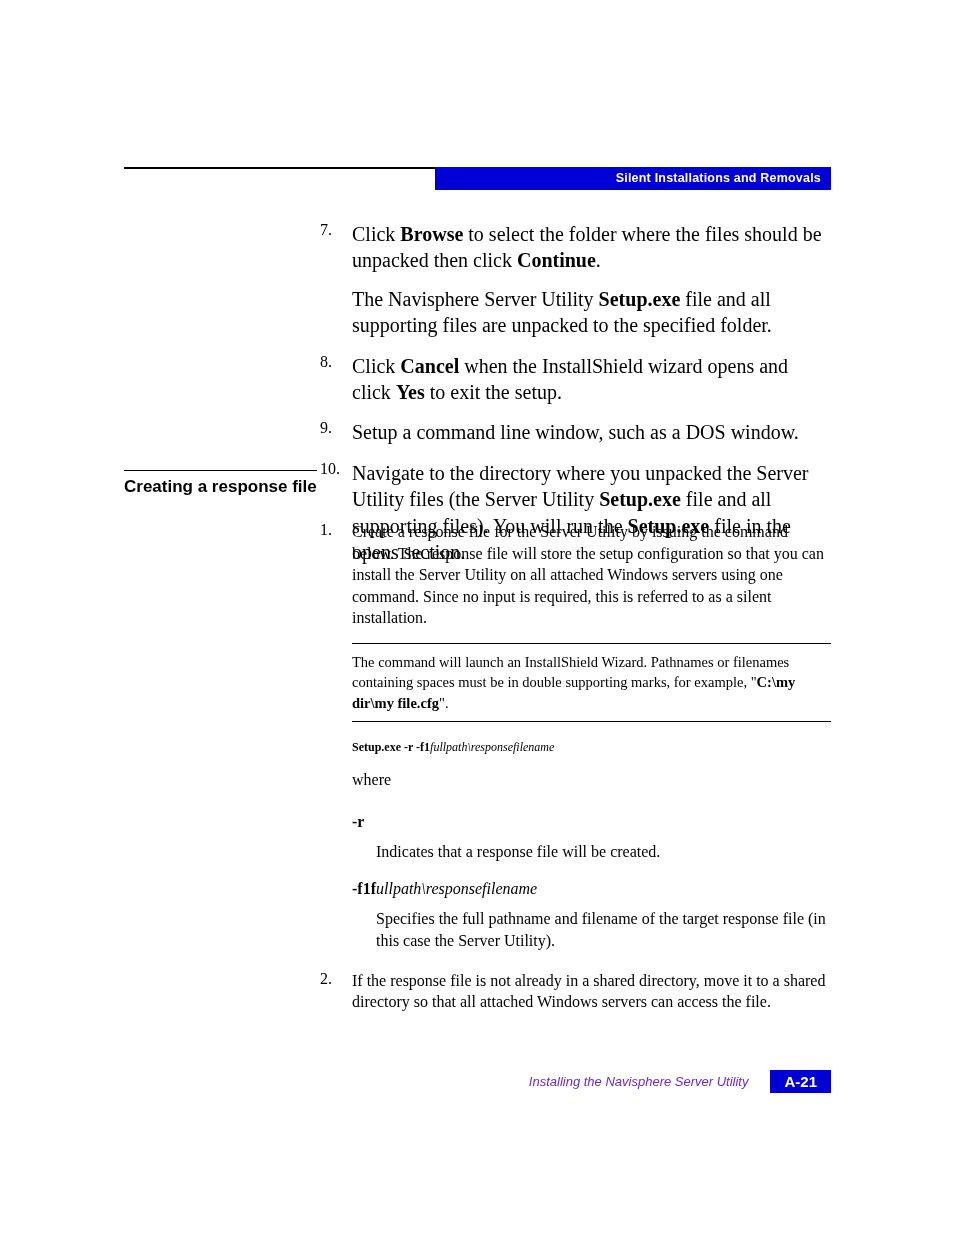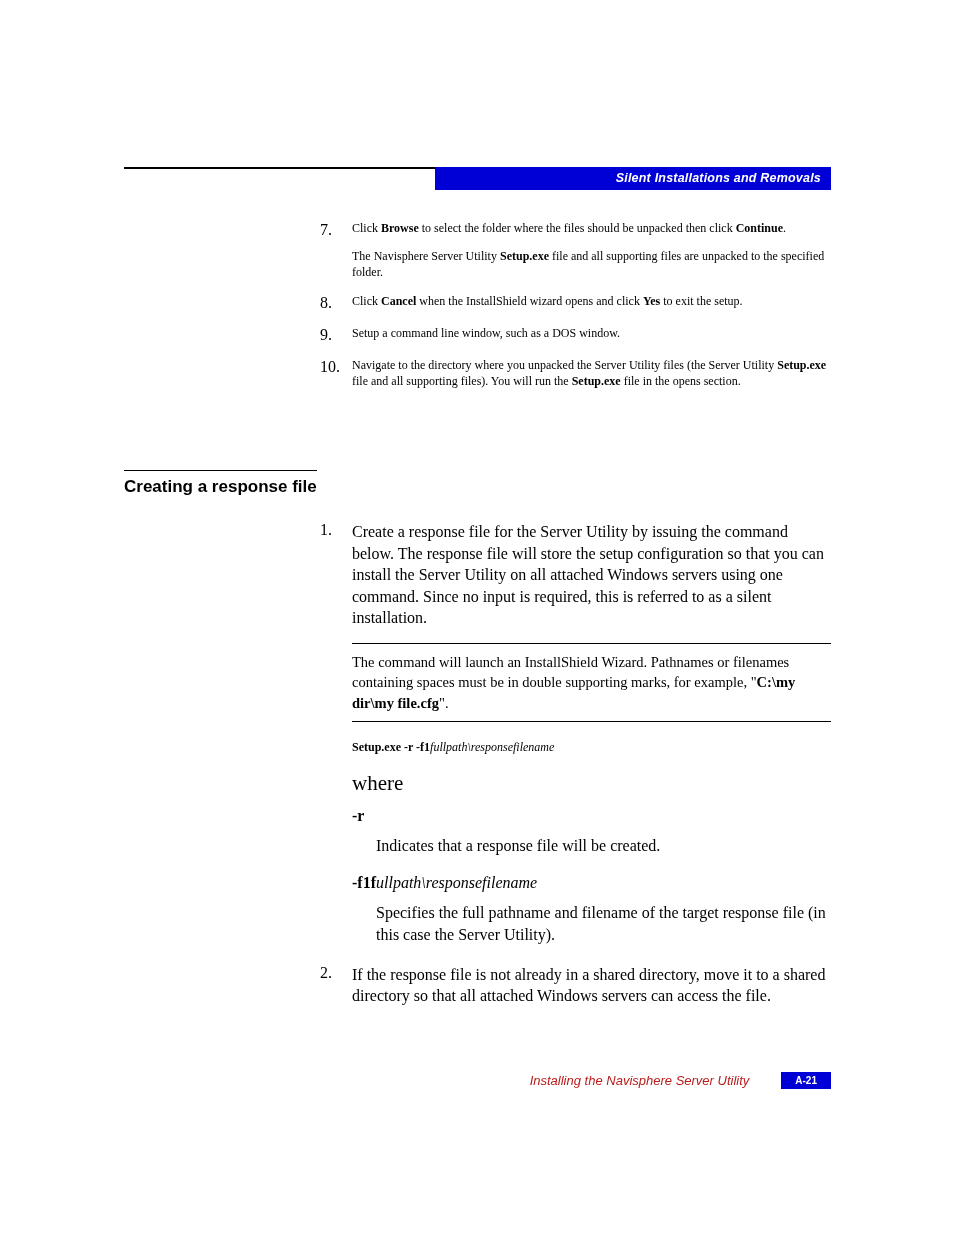--- a/index.html
+++ b/index.html
@@ -2,25 +2,25 @@
 <html><head>
 <meta charset="utf-8">
 <style>
   * { box-sizing: border-box; margin: 0; padding: 0; }
   html, body { width: 954px; height: 1235px; background: #fff; font-family: "Palatino Linotype", "Book Antiqua", Palatino, Georgia, serif; color: #000; }
   .page { position: relative; width: 954px; height: 1235px; }
 
   
   .toprule-left { position: absolute; left: 124px; top: 167px; width: 311px; height: 2px; background: #000; }
   .toprule-right-wrap { position: absolute; left: 435px; top: 167px; width: 396px; height: 23px; background: #0000d6; }
-  .header-label { color: #fff; font-family: "Trebuchet MS", "Segoe UI", Arial, sans-serif; font-weight: 700; font-size: 12.5px; letter-spacing: 0.2px; text-align: right; padding: 4px 10px 0 0; font-style: italic; } 
+  .header-label { color: #fff; font-family: "Trebuchet MS", "Segoe UI", Arial, sans-serif; font-weight: 700; font-size: 12.5px; letter-spacing: 0.2px; text-align: right; padding: 4px 10px 0 0; } 
 
   
   .col { position: absolute; left: 320px; top: 221px; width: 511px; }
-  .col p { font-size: 12px; line-height: 1.32; margin: 0 0 12px 0; }
+  .col p { font-size: 20px; line-height: 1.32; margin: 0 0 12px 0; }
 
   ol.main { list-style: none; }
   ol.main > li { display: flex; margin-bottom: 14px; }
   ol.main > li > .num { width: 32px; flex: 0 0 32px; text-align: left; font-size: 16px; padding-right: 4px; white-space: nowrap; }
   ol.main > li > .body { flex: 1 1 auto; font-size: 16px; line-height: 1.35; }
   ol.main > li > .body p { margin: 0 0 12px 0; }
   ol.main > li > .body p:last-child { margin-bottom: 0; }
 
   .b { font-weight: 700; }
   .it { font-style: italic; }
@@ -29,29 +29,29 @@
   .sectwrap { position: absolute; left: 124px; top: 470px; width: 707px; }
   .sect-rule { width: 193px; height: 1px; background: #000; margin-bottom: 6px; }
   .sect-title { font-family: "Trebuchet MS", "Segoe UI", Arial, sans-serif; font-weight: 700; font-size: 17px; }
 
   .col2 { position: absolute; left: 320px; top: 521px; width: 511px; }
   .notebox { margin: 6px 0 18px 32px; }
   .notebox .nrule { height: 1px; background: #000; width: 100%; }
   .notebox .ntext { font-size: 14.5px; line-height: 1.4; padding: 8px 0; }
 
   .cmdline { margin: 0 0 16px 32px; font-size: 12px; }
-  .where { margin: 0 0 11px 32px; font-size: 21px; }
+  .where { margin: 0 0 24px 32px; font-size: 16px; }
   .dt { margin: 0 0 10px 32px; font-size: 16px; font-weight: 700; }
   .dt .it { font-weight: 400; }
   .dd { margin: 0 0 18px 56px; font-size: 16px; line-height: 1.35; }
 
   
   .footer { position: absolute; left: 124px; top: 1070px; width: 707px; text-align: right; }
-  .footer .ftitle { font-style: italic; font-family: "Trebuchet MS", "Segoe UI", Arial, sans-serif; font-size: 13px; color: #b91c1c; display: inline-block; vertical-align: middle; margin-right: 28px; text-align: right; }
-  .footer .pgbox { display: inline-block; vertical-align: middle; background: #0000d6; color: #fff; font-family: "Trebuchet MS", Arial, sans-serif; font-weight: 700; font-size: 10px; padding: 3px 14px; }
+  .footer .ftitle { font-style: italic; font-family: "Trebuchet MS", "Segoe UI", Arial, sans-serif; font-size: 13px; color: #6d28d9; display: inline-block; vertical-align: middle; margin-right: 18px; text-align: right; }
+  .footer .pgbox { display: inline-block; vertical-align: middle; background: #0000d6; color: #fff; font-family: "Trebuchet MS", Arial, sans-serif; font-weight: 700; font-size: 15px; padding: 3px 14px; }
 </style>
 </head>
 <body>
 
 <div class="page">
 
   <div class="toprule-left"></div>
   <div class="toprule-right-wrap">
     <div class="header-label">Silent Installations and Removals</div>
   </div>

